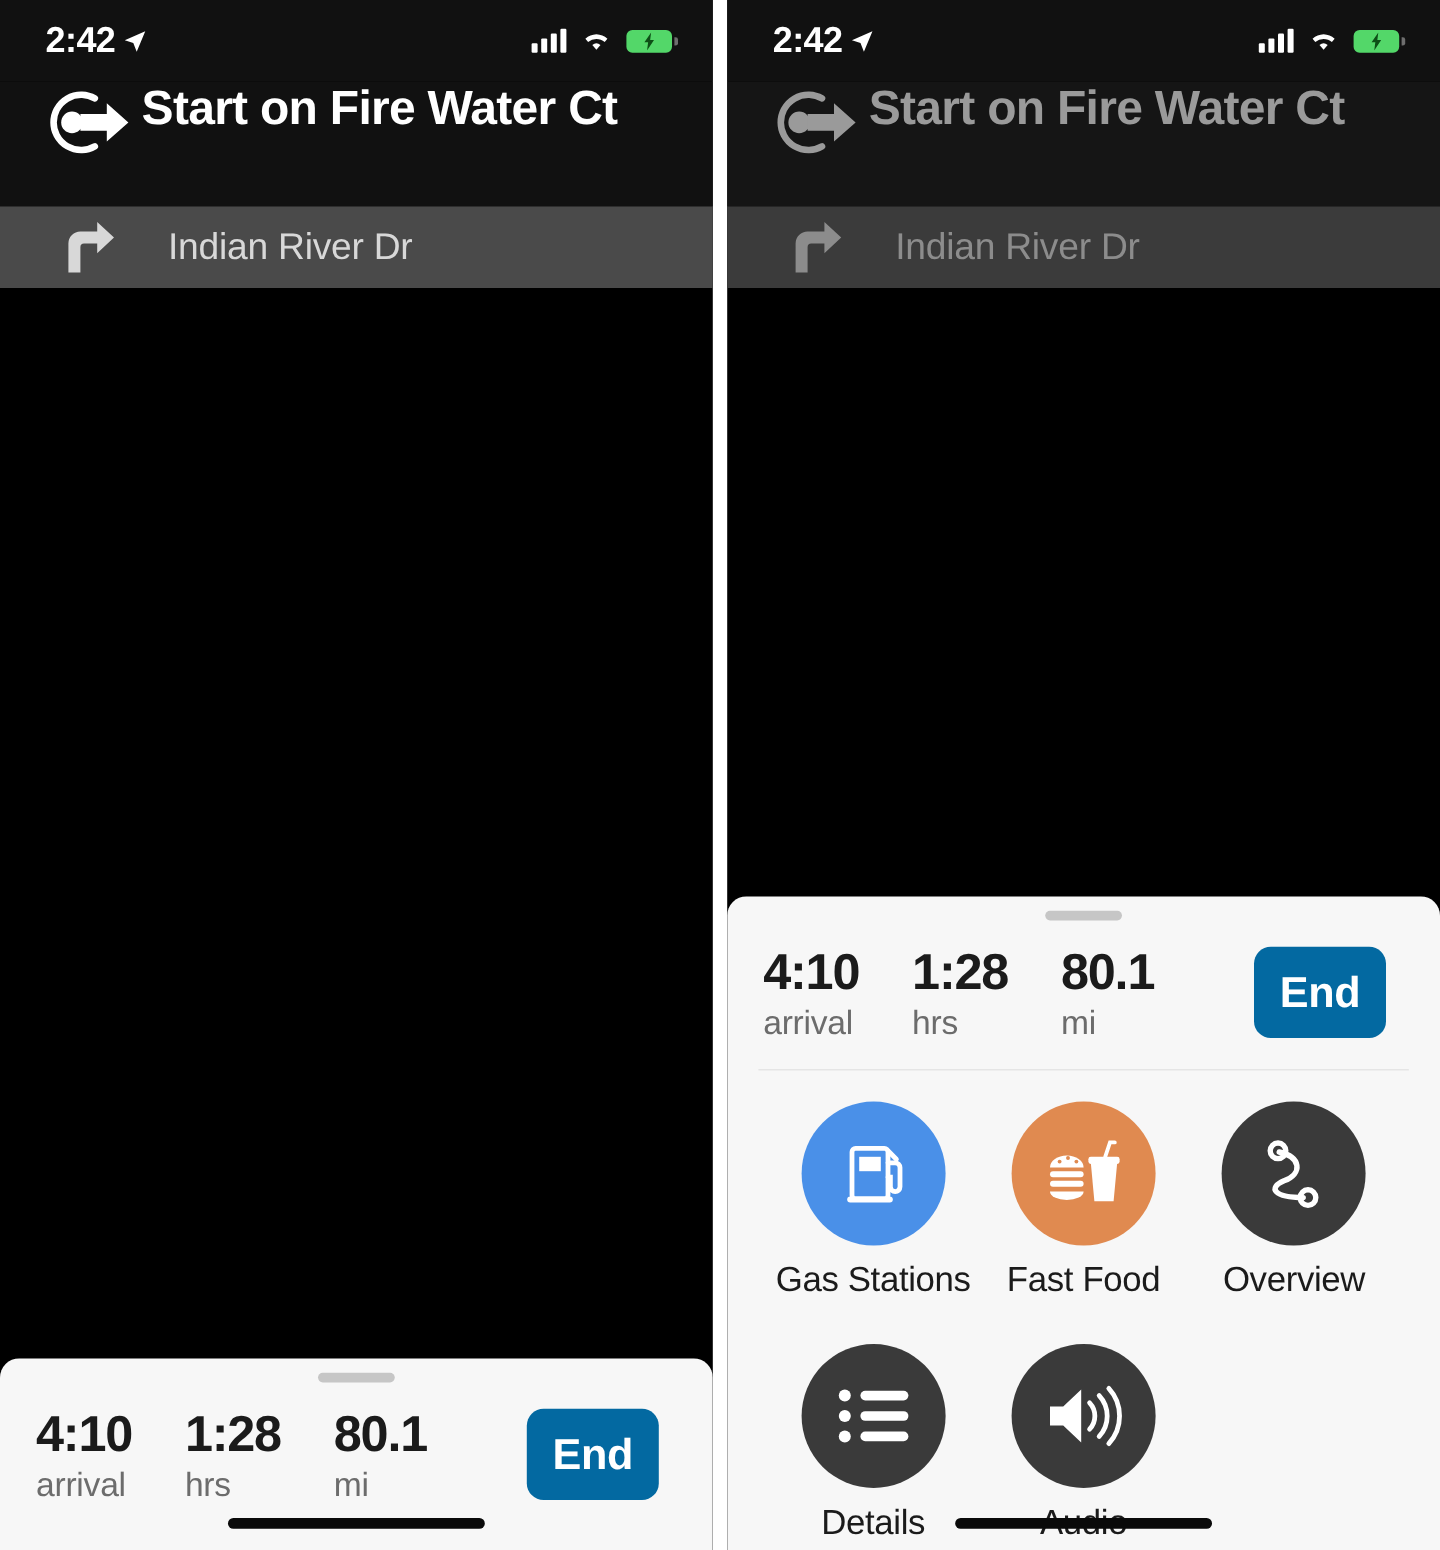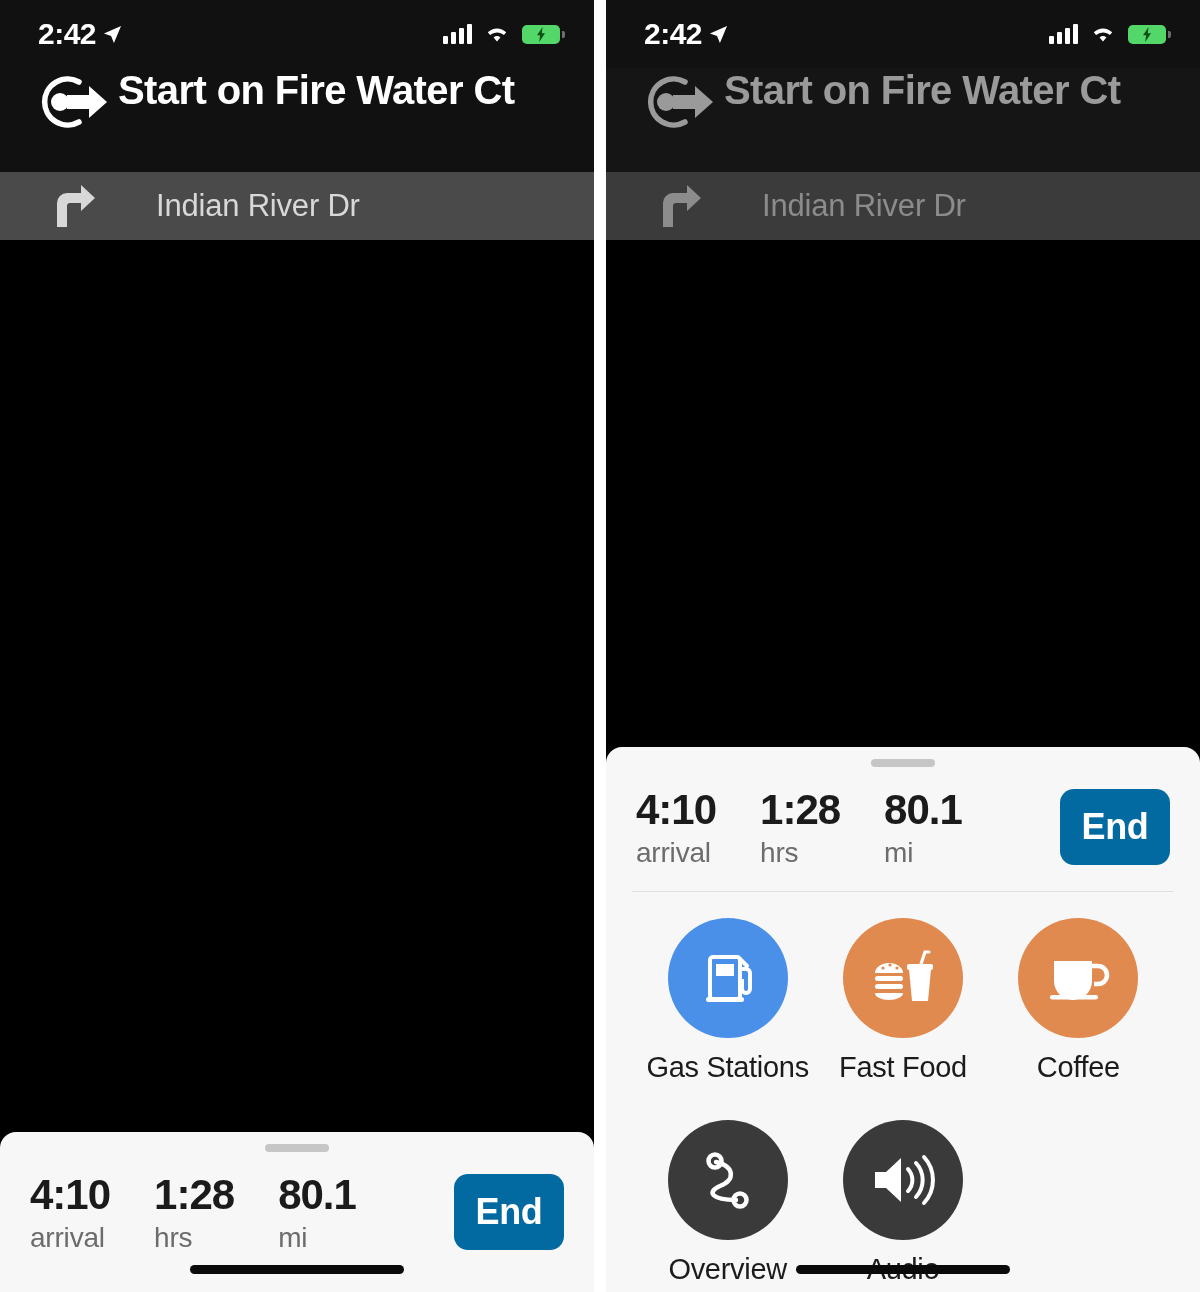--- a/index.html
+++ b/index.html
@@ -46,21 +46,21 @@
   
   .navhead {
     background:#111111; height:104px; display:flex; 
     padding-left: 26px; 
   }
   .navhead .depart-icon { width:92px; height:68px; flex:0 0 auto;}
   .navhead .title { color:#fff; font-size:40px; font-weight:700; letter-spacing:-0.6px; white-space:nowrap;}
 
   .subhead {
     background:#4a4a4a; height:68px; display:flex; align-items:center;
-    padding-left: 48px; gap: 59px;
+    padding-left: 48px; gap: 43px;
   }
   .subhead .turn-icon { width:49px; height:46px; flex:0 0 auto;}
   .subhead .sub-title { color:#d8d8d8; font-size:31px; font-weight:400; letter-spacing:-0.2px;}
 
   .dim .navhead .title { color:#9a9a9a; }
   .dim .subhead .sub-title { color:#8c8c8c; }
   .dim .navhead { background:#151515; }
   .dim .subhead { background:#3b3b3b; }
 
   
@@ -69,21 +69,21 @@
   .mapdim { position:absolute; inset:0; background:rgba(60,60,60,0.45); pointer-events:none; }
 
   
   .sheet {
     position:absolute; left:0; right:0; bottom:0;
     background:#F7F7F7; border-radius:16px 16px 0 0;
     box-shadow: 0 -2px 8px rgba(0,0,0,0.10);
     z-index: 6;
   }
   .grabber { width:64px; height:8px; border-radius:4px; background:#C6C6C6; margin:12px auto 0; }
-  .stats { display:flex; align-items:flex-start; padding: 22px 30px 0 30px; }
+  .stats { display:flex; align-items:flex-start; padding: 22px 45px 0 30px; }
   .stat { margin-right: 44px; }
   .stat .v { font-size:42px; font-weight:700; color:#1b1b1b; letter-spacing:-1px; line-height:1.0; }
   .stat .l { font-size:28px; font-weight:400; color:#6c6c6c; margin-top:6px; letter-spacing:-0.2px;}
   .endbtn {
     margin-left:auto; background:#0369a1; color:#fff; border:none;
     font-family:"Liberation Sans", sans-serif;
     font-size:36px; font-weight:700; border-radius:14px;
     width:110px; height:76px; cursor:pointer; letter-spacing:-0.3px;
   }
   .homebar { width:214px; height:9px; border-radius:5px; background:#0a0a0a; margin: 0 auto; }
@@ -453,42 +453,45 @@
               <circle cx="19" cy="18" r="1.6" fill="#E08A50"></circle>
               <circle cx="26" cy="21" r="1.6" fill="#E08A50"></circle>
               <path d="M38 22 h22 l-3 32 h-16z" fill="#fff"></path>
               <rect x="36" y="17" width="26" height="6" rx="2" fill="#fff"></rect>
               <path d="M50 17 l4-12 h4" fill="none" stroke="#fff" stroke-width="3.2" stroke-linecap="round"></path>
             </svg>
           </div>
           <div class="lbl">Fast Food</div>
         </div>
 
-        <div class="tile">
-          <div class="circ" style="background:#E08A50">
-            <svg width="64" height="58" viewBox="0 0 64 58">
-              <path d="M8 12 h38 v20 a19 19 0 0 1-38 0z" fill="#fff"></path>
-              <path d="M46 17 h6 a9 9 0 0 1 0 18 h-4" fill="none" stroke="#fff" stroke-width="4.5"></path>
-              <rect x="4" y="46" width="48" height="4.5" rx="2.2" fill="#fff"></rect>
-            </svg>
-          </div>
-          <div class="lbl">Coffee</div>
-        </div>
 
         <div class="tile">
           <div class="circ" style="background:#3A3A3A">
             <svg width="56" height="60" viewBox="0 0 56 60">
               <path d="M16 12 C 34 16, 36 30, 20 36 C 6 42, 12 50, 36 50" fill="none" stroke="#fff" stroke-width="4.5" stroke-linecap="round"></path>
               <circle cx="15" cy="11" r="6.5" fill="none" stroke="#fff" stroke-width="4.5"></circle>
               <circle cx="40" cy="50" r="6.5" fill="none" stroke="#fff" stroke-width="4.5"></circle>
             </svg>
           </div>
           <div class="lbl">Overview</div>
         </div>
 
+        <div class="tile">
+          <div class="circ" style="background:#3A3A3A">
+            <svg width="62" height="48" viewBox="0 0 62 48">
+              <circle cx="7" cy="7" r="5" fill="#fff"></circle>
+              <circle cx="7" cy="24" r="5" fill="#fff"></circle>
+              <circle cx="7" cy="41" r="5" fill="#fff"></circle>
+              <rect x="20" y="3" width="40" height="8" rx="4" fill="#fff"></rect>
+              <rect x="20" y="20" width="40" height="8" rx="4" fill="#fff"></rect>
+              <rect x="20" y="37" width="40" height="8" rx="4" fill="#fff"></rect>
+            </svg>
+          </div>
+          <div class="lbl">Details</div>
+        </div>
 
         <div class="tile">
           <div class="circ" style="background:#3A3A3A">
             <svg width="64" height="54" viewBox="0 0 64 54">
               <path d="M4 19 h11 L30 5 v44 L15 35 H4z" fill="#fff"></path>
               <path d="M37 16 a16 16 0 0 1 0 22" fill="none" stroke="#fff" stroke-width="4" stroke-linecap="round"></path>
               <path d="M45 10 a25 25 0 0 1 0 34" fill="none" stroke="#fff" stroke-width="4" stroke-linecap="round"></path>
               <path d="M53 4 a34 34 0 0 1 0 46" fill="none" stroke="#fff" stroke-width="4" stroke-linecap="round"></path>
             </svg>
           </div>

